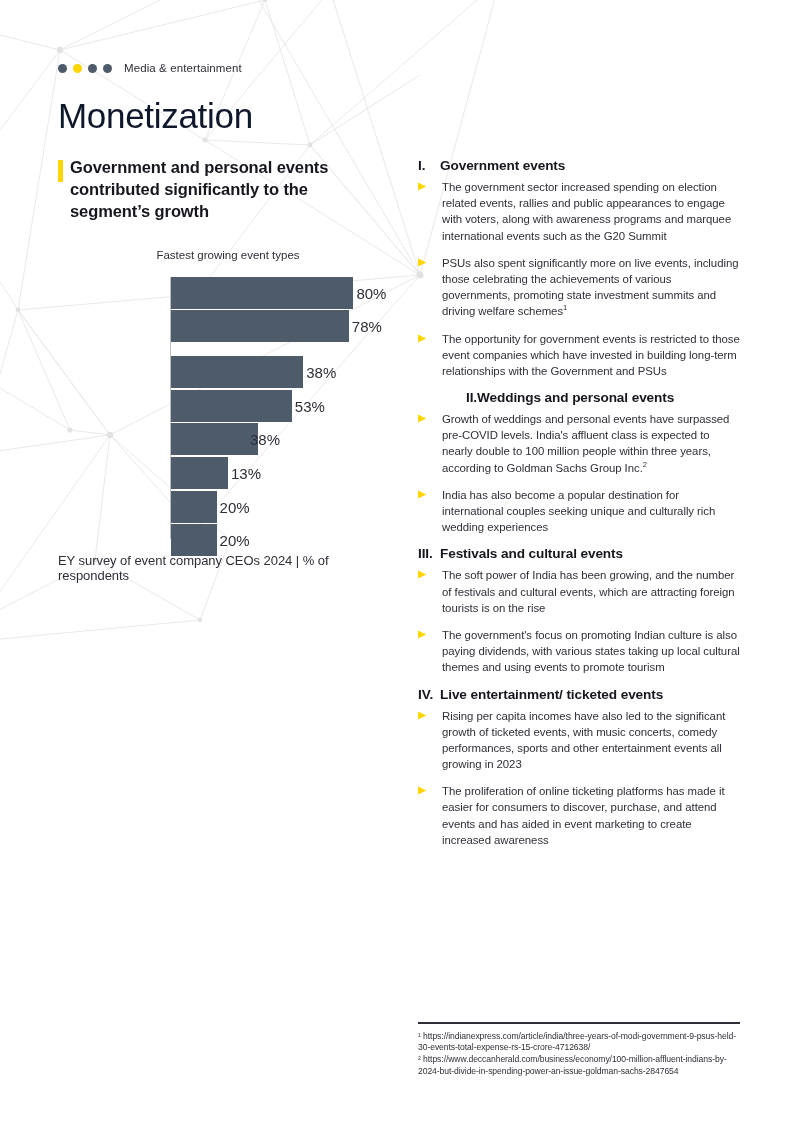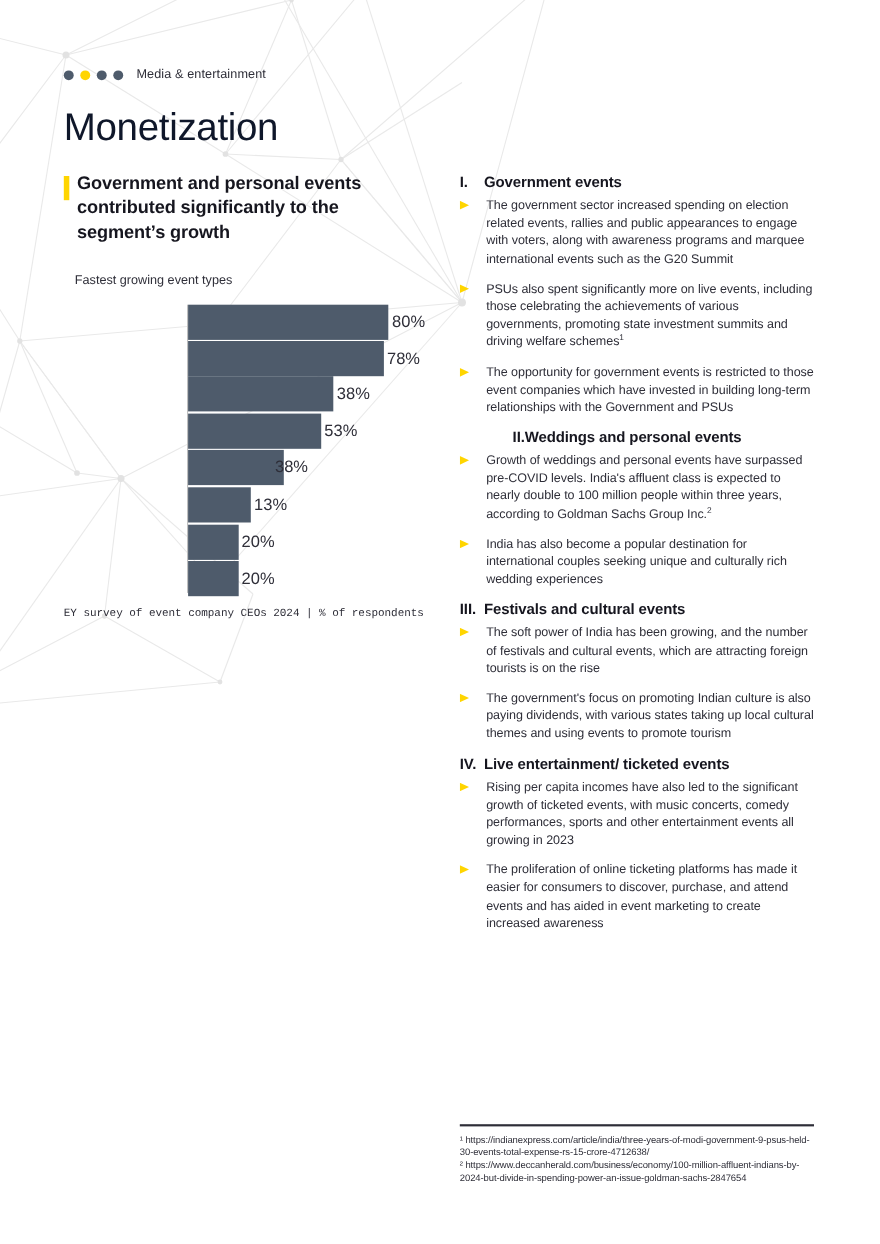--- a/index.html
+++ b/index.html
@@ -26,28 +26,28 @@
 
   .big-title { font-size: 35px; font-weight: 400; letter-spacing: -.3px; color: #0f172a;
                margin-top: 22px; line-height: 1.05; }
 
   .subtitle-wrap { position: relative; margin-top: 22px; padding-left: 12px; }
   .accent-bar { position: absolute; left: 0; top: 3px; width: 5px; height: 22px; background: #ffd500; }
   .subtitle { font-size: 16.5px; font-weight: 700; line-height: 1.33; color: #16161f; letter-spacing: -.1px; }
 
   
   .chart-block { margin-top: 26px; }
-  .chart-title { font-size: 11.5px; color: #2e2e38; text-align: left; padding-left: 10px; }
+  .chart-title { font-size: 11.5px; color: #2e2e38; text-align: center; padding-left: 10px; }
   .chart-area { position: relative; margin-top: 16px; height: 262px; }
   .axis-line { position: absolute; left: 112px; top: 0; width: 1px; height: 262px; background: #bfbfbf; }
   .bar-row { position: relative; height: 32px; margin-bottom: 0px; }
   .bar { position: absolute; left: 113px; top: 0; height: 32px; background: #4e5b6b; }
   .bar-value { position: absolute; top: 50%; transform: translateY(-50%);
                font-size: 15px; color: #2e2e38; white-space: nowrap; }
-  .chart-source { margin-top: 14px; font-size: 10px; color: #2e2e38; letter-spacing: -.05px; font-family: Liberation Mono, monospace; }
+  .chart-source { margin-top: 14px; font-size: 13px; color: #2e2e38; letter-spacing: -.05px; }
 
   
   .right-col { position: absolute; left: 418px; top: 158px; width: 322px; z-index: 2; }
   .sec-head { display: flex; font-size: 13.6px; font-weight: 700; color: #16161f; letter-spacing: -.1px; }
   .sec-num { display: inline-block; min-width: 22px; }
   .sec-head.tight .sec-num { min-width: 17px; padding-left: 48px; }
   .bullets { margin-top: 6px; }
   .bullet { display: flex; margin-bottom: 11px; }
   .tri { flex: 0 0 24px; padding-top: 3px; }
   .tri svg { display: block; }
@@ -142,21 +142,21 @@
 
     <div class="chart-block">
       <div class="chart-title">Fastest growing event types</div>
       <div class="chart-area">
         <span class="axis-line"></span>
         <div id="bars-host">
             <div class="bar-row" style="margin-bottom: 1.6px;">
               <div class="bar" style="width: 182.4px; background: rgb(78, 91, 107);"></div>
               <span class="bar-value" style="left: 298.4px;">80%</span>
             </div>
-            <div class="bar-row" style="margin-bottom: 0;">
+            <div class="bar-row" style="margin-bottom: 14px;">
               <div class="bar" style="width: 177.84px; background: rgb(78, 91, 107);"></div>
               <span class="bar-value" style="left: 293.84px;">78%</span>
             </div>
             <div class="bar-row" style="margin-bottom: 1.6px;">
               <div class="bar" style="width: 132.24px; background: rgb(78, 91, 107);"></div>
               <span class="bar-value" style="left: 248.24px;">38%</span>
             </div>
             <div class="bar-row" style="margin-bottom: 1.6px;">
               <div class="bar" style="width: 120.84px; background: rgb(78, 91, 107);"></div>
               <span class="bar-value" style="left: 236.84px; text-align: right;">53%</span>

